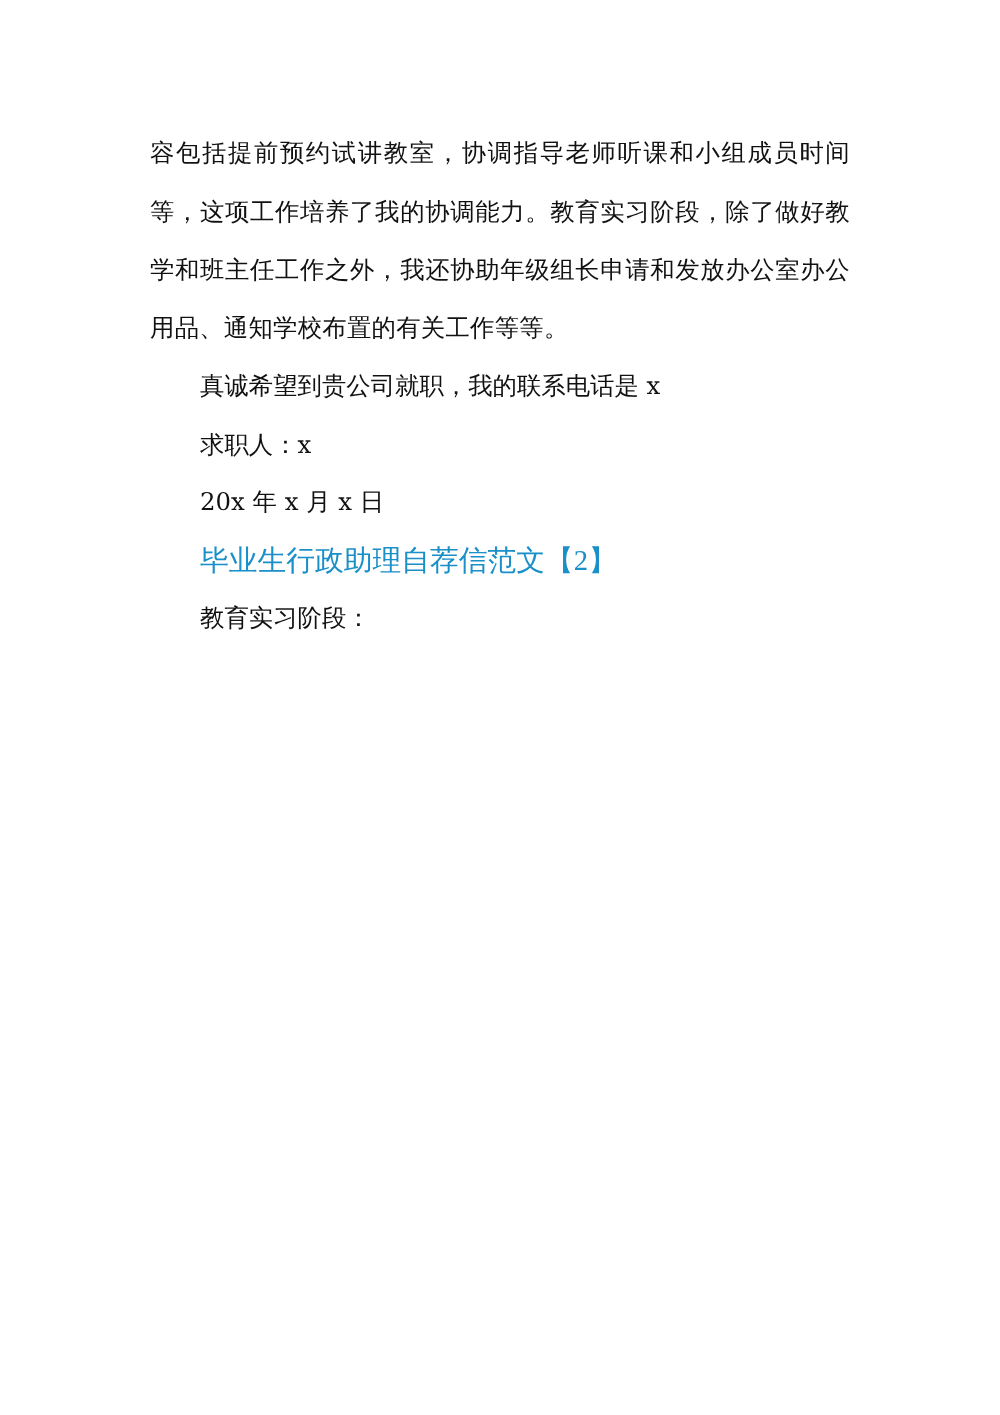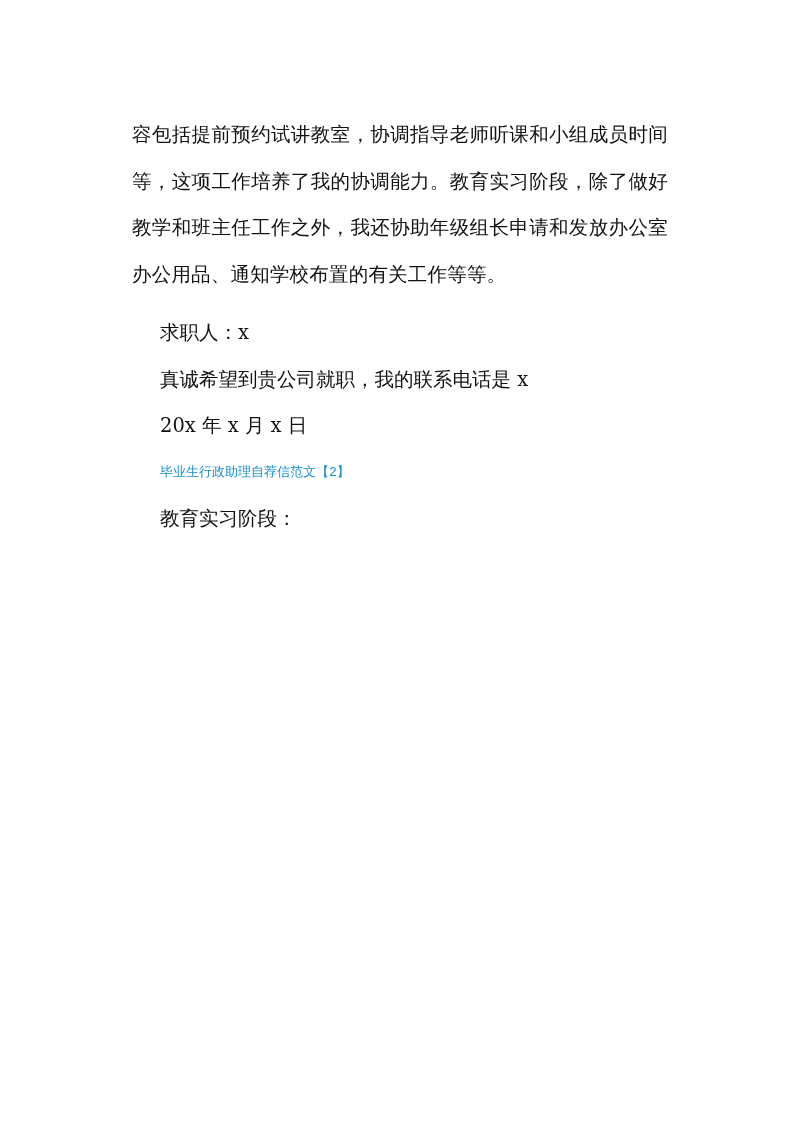--- a/index.html
+++ b/index.html
@@ -15,57 +15,57 @@
       font-family: "DejaVu Serif", "Liberation Serif", serif;
       color: #111111;
     }
     .page {
       position: absolute;
       left: 120px;
       top: 100px;
       width: 560px;
     }
     .para {
-      margin: 12px;
+      margin: 0;
       font-size: 19.5px;
       line-height: 46.5px;
       letter-spacing: 0.2px;
       text-align: justify;
       word-break: break-all;
     }
     .indent {
       text-indent: 40px;
     }
     .line {
       margin: 0;
       font-size: 19.5px;
       line-height: 46.5px;
       padding-left: 40px;
       white-space: nowrap;
     }
     .heading {
       margin: 0;
-      font-size: 13px;
+      font-size: 23px;
       line-height: 46.5px;
       padding-left: 40px;
-      font-family: Liberation Mono, monospace;
+      font-family: Liberation Serif, serif;
       white-space: nowrap;
     }
   </style>
 </head>
 <body>
 
 <div class="page">
 
   <p class="para">容包括提前预约试讲教室，协调指导老师听课和小组成员时间等，这项工作培养了我的协调能力。教育实习阶段，除了做好教学和班主任工作之外，我还协助年级组长申请和发放办公室办公用品、通知学校布置的有关工作等等。</p>
 
 
+  <p class="line" style="margin-top:0px;">真诚希望到贵公司就职，我的联系电话是 x</p>
+
   <p class="line">求职人：x</p>
-
-  <p class="line" style="margin-top:0px;">真诚希望到贵公司就职，我的联系电话是 x</p>
 
   <p class="line">20x 年 x 月 x 日</p>
 
   <p class="heading" style="color:#1a8fc8;">毕业生行政助理自荐信范文【2】</p>
 
   <p class="line">教育实习阶段：</p>
 
 
 </div>
 

